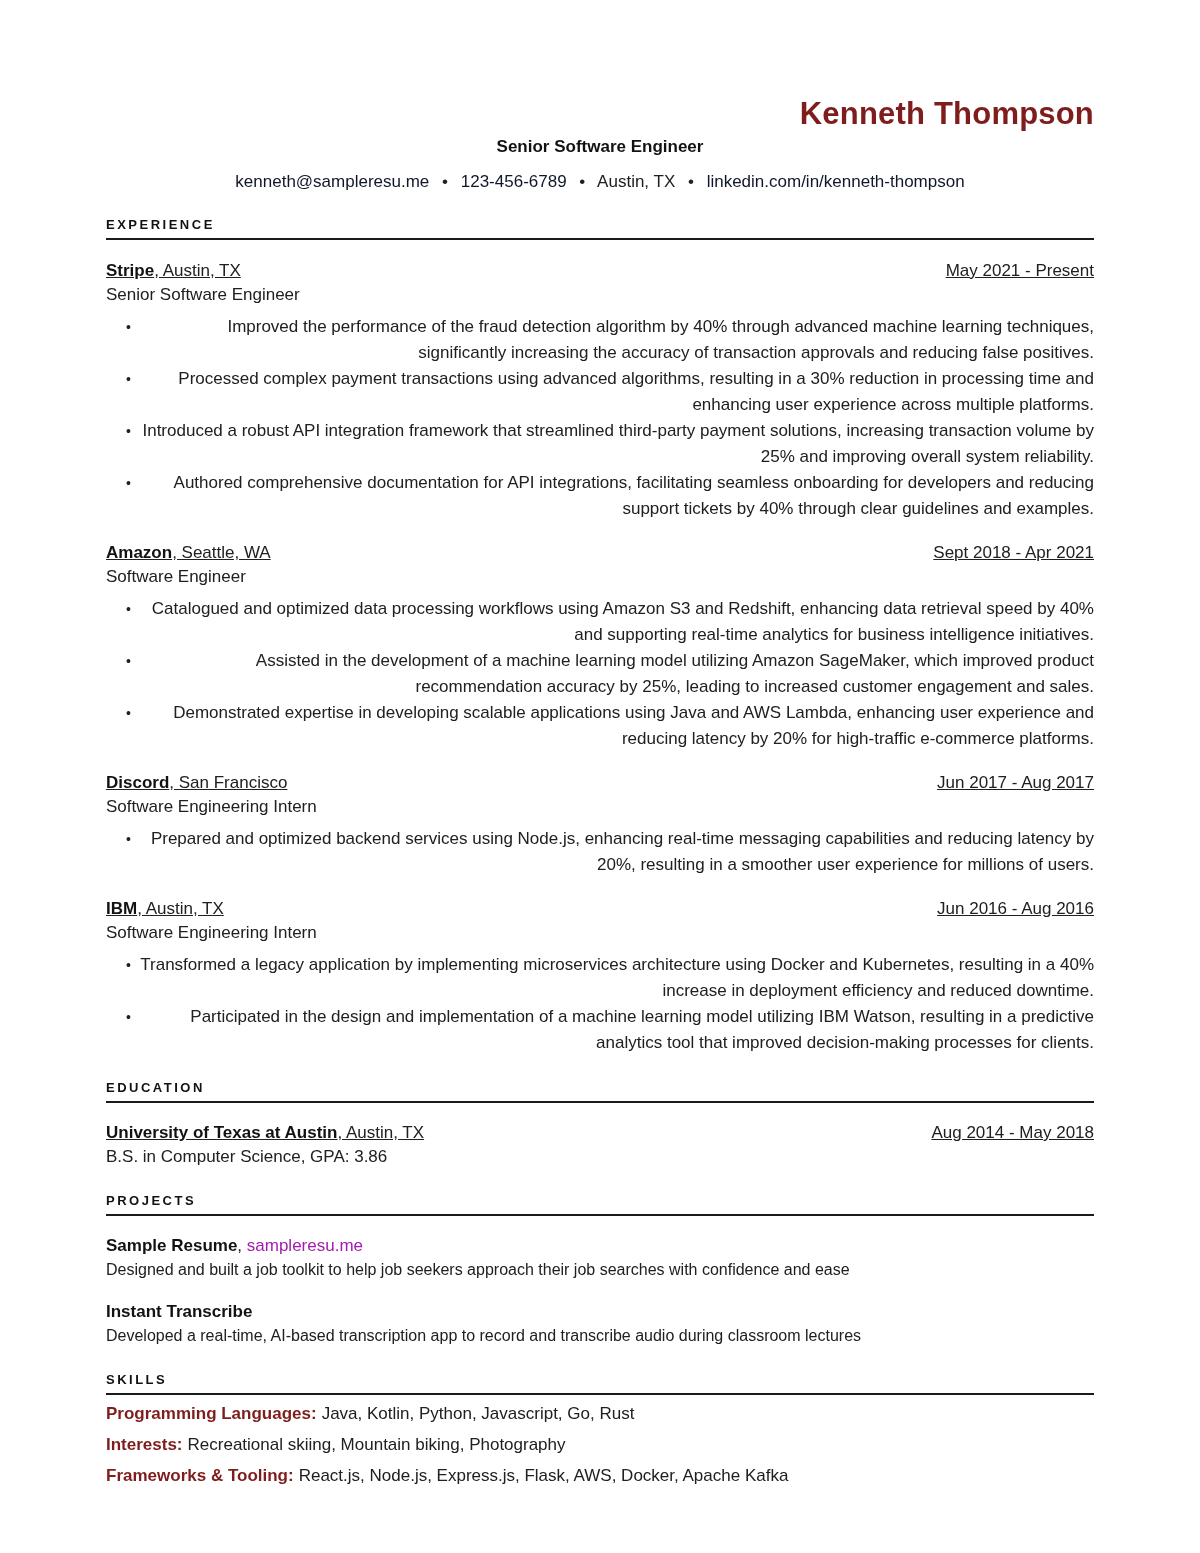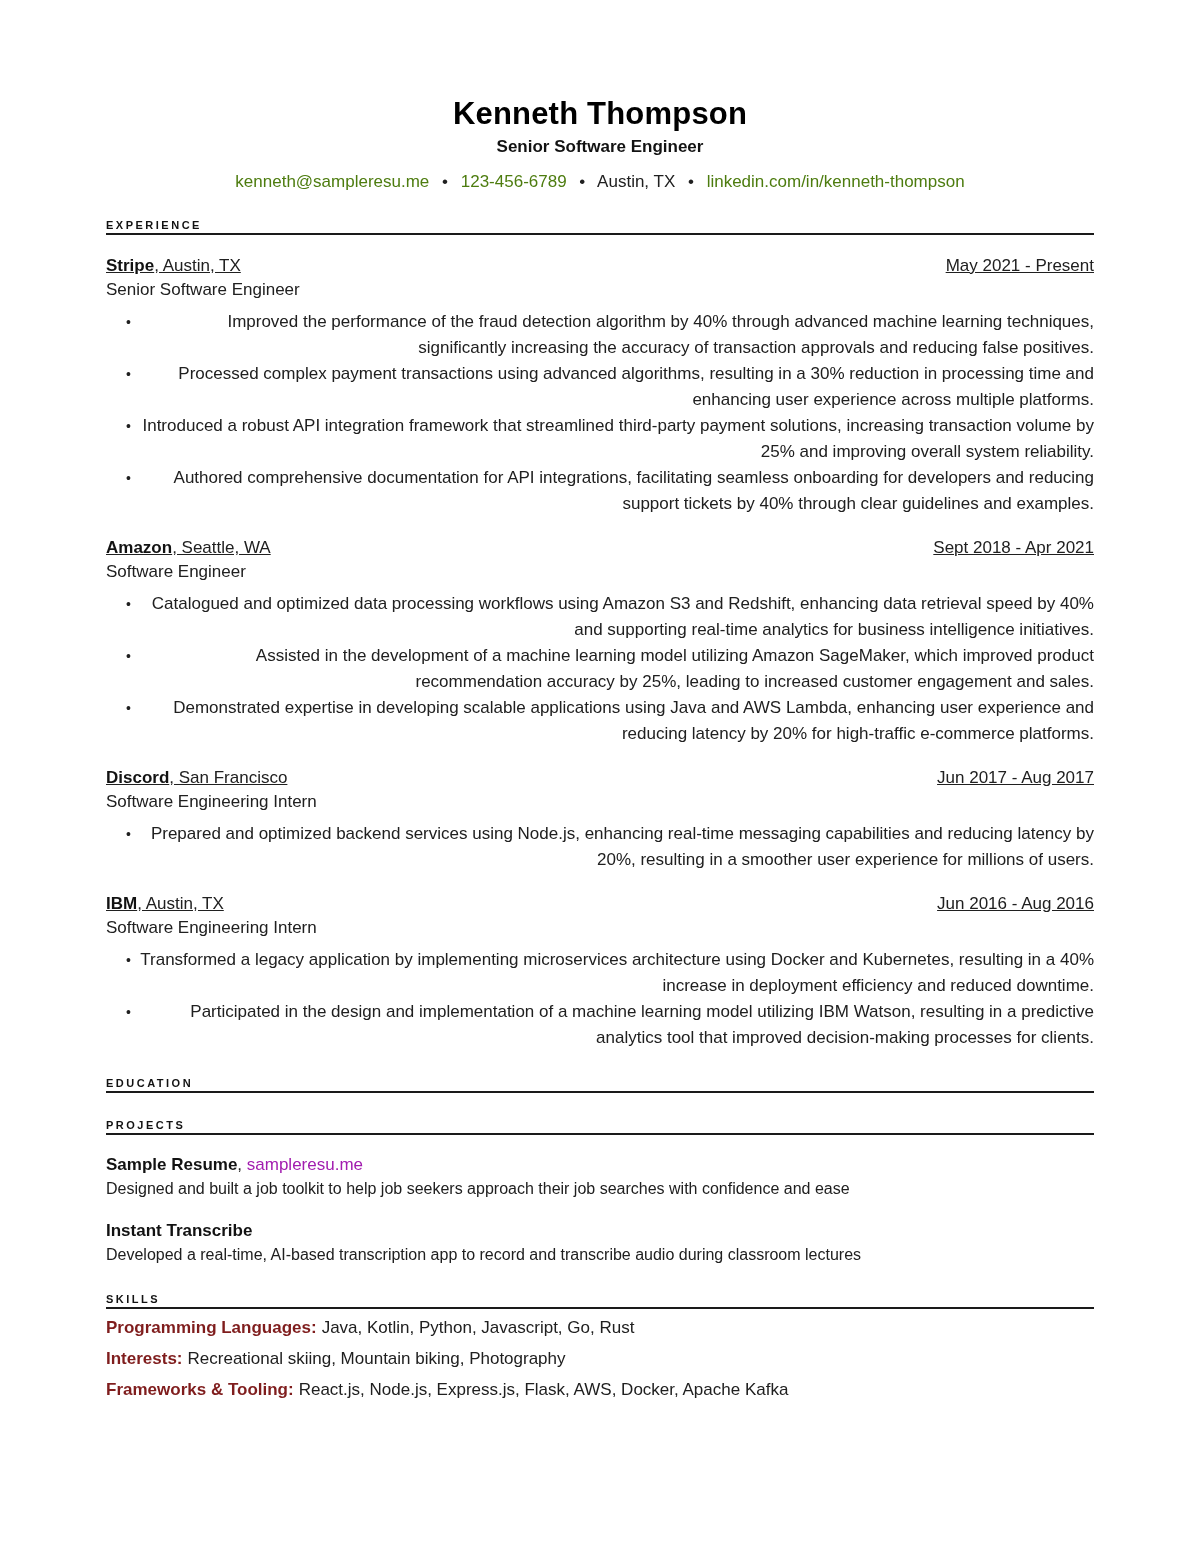--- a/index.html
+++ b/index.html
@@ -9,54 +9,55 @@
     height: 1553px;
     background: #ffffff;
     color: #202020;
     font-family: "Liberation Sans", "DejaVu Sans", sans-serif;
     overflow: hidden;
   }
   .page { padding: 96px 106px 0 106px; }
 
   
   .name {
-    text-align: center;
+    text-align: right;
     font-size: 31px;
     line-height: 36px;
     font-weight: 700;
-    color: #000000;
+    color: #7f1d1d;
     letter-spacing: 0.2px;
   }
   .subtitle {
     text-align: center;
     font-size: 17px;
     line-height: 22px;
     font-weight: 700;
     color: #121212;
     margin-top: 4px;
   }
   .contact {
     text-align: center;
     margin-top: 13px;
     font-size: 17px;
     line-height: 22px;
     color: #202020;
   }
-  .contact .link { color: #4d7c0f; text-decoration: none; cursor: pointer; }
+  .contact .link { color: #0f172a; text-decoration: none; cursor: pointer; }
   .contact .sep { margin: 0 8px; color: #202020; }
 
   
   .section { margin-top: 24px; }
   .section-heading {
-    font-size: 11px;
+    font-size: 13px;
     line-height: 16px;
     font-weight: 700;
     letter-spacing: 2.5px;
     color: #121212;
     border-bottom: 2.5px solid #1a1a1a;
+    padding-bottom: 5px;
   }
 
   
   .job { margin-top: 19px; }
   .job-header {
     display: flex;
     justify-content: space-between;
     align-items: baseline;
     font-size: 17px;
     line-height: 24px;
@@ -164,20 +165,27 @@
       <div class="job-title">Software Engineering Intern</div>
       <ul class="bullets">
         <li>Transformed a legacy application by implementing microservices architecture using Docker and Kubernetes, resulting in a 40% increase in deployment efficiency and reduced downtime.</li>
         <li>Participated in the design and implementation of a machine learning model utilizing IBM Watson, resulting in a predictive analytics tool that improved decision-making processes for clients.</li>
       </ul>
     </div>
   </div>
 
   <div class="section">
     <div class="section-heading">EDUCATION</div>
+    <div class="edu-entry">
+      <div class="job-header">
+        <span><span class="bold">University of Texas at Austin</span><span>, Austin, TX</span></span>
+        <span class="dates">Aug 2014 - May 2018</span>
+      </div>
+      <div class="degree-line">B.S. in Computer Science, GPA: 3.86</div>
+    </div>
   </div>
 
   <div class="section">
     <div class="section-heading">PROJECTS</div>
 
     <div class="project">
       <div class="project-name-line"><span class="bold">Sample Resume</span><span>, </span><span class="link">sampleresu.me</span></div>
       <div class="project-desc">Designed and built a job toolkit to help job seekers approach their job searches with confidence and ease</div>
     </div>
 

